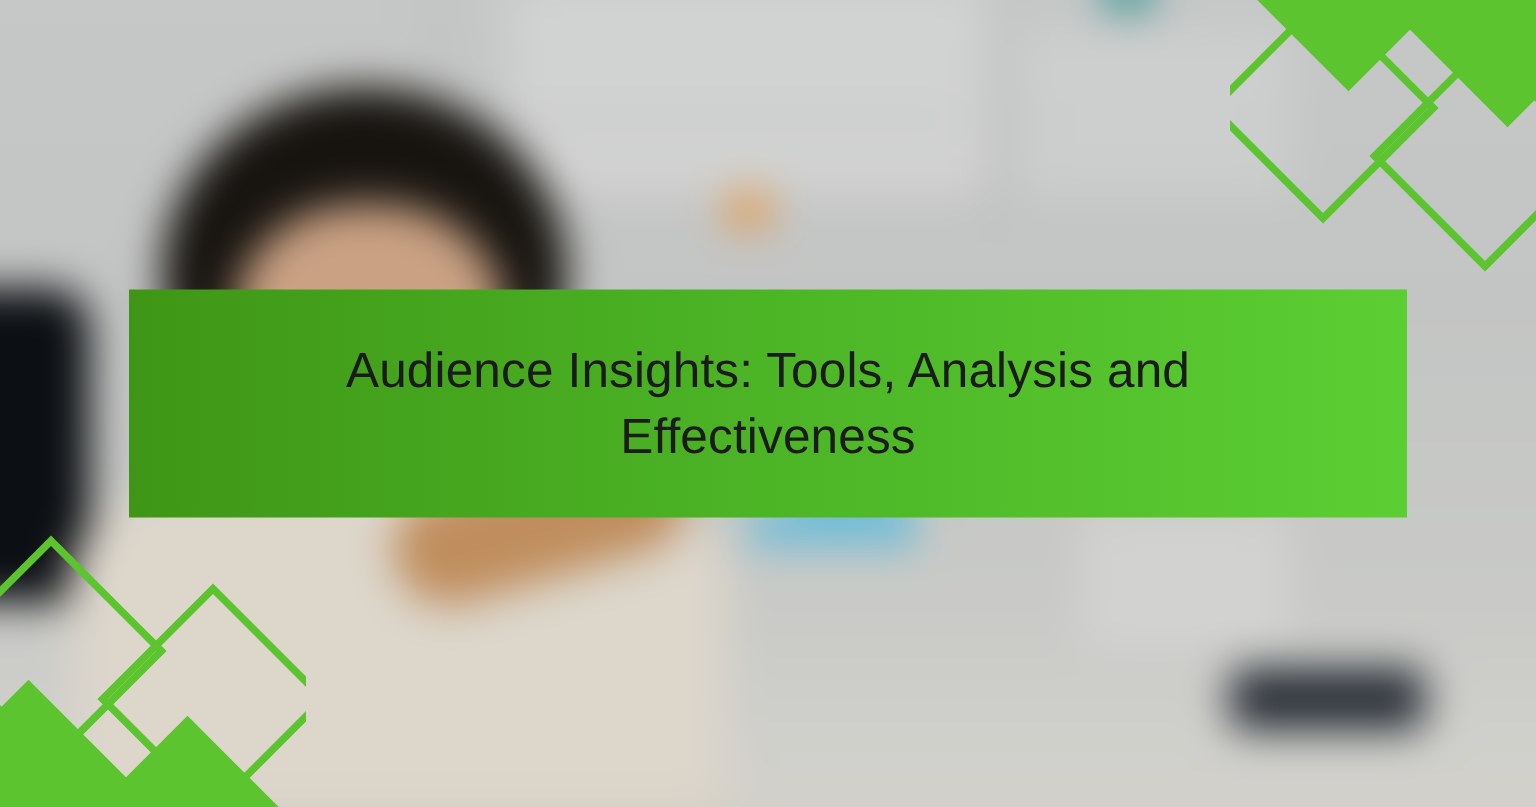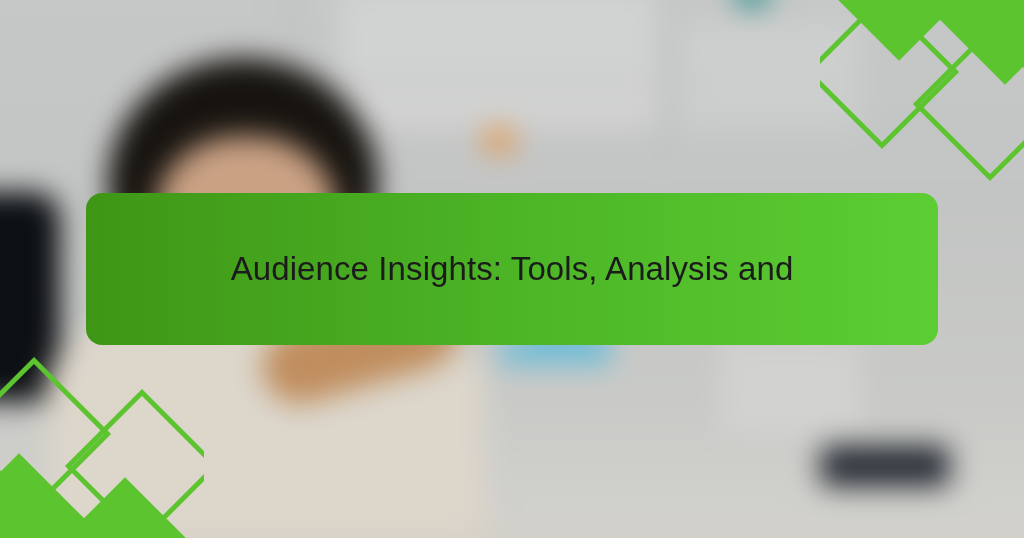--- a/index.html
+++ b/index.html
@@ -229,17 +229,17 @@
 
   <svg class="deco deco-bl" viewBox="0 0 210 210">
     <g>
       <rect x="24" y="-64" width="110" height="110" transform="rotate(45 79 -9)" fill="#5cc42e"></rect>
       <rect x="130" y="-40" width="110" height="110" transform="rotate(45 185 15)" fill="#5cc42e"></rect>
       <rect x="10" y="28" width="104" height="104" transform="rotate(45 62 80)" fill="none" stroke="#5cc42e" stroke-width="5"></rect>
       <rect x="118" y="60" width="104" height="104" transform="rotate(45 170 112)" fill="none" stroke="#5cc42e" stroke-width="5"></rect>
     </g>
   </svg>
 
-  <div class="title-band" id="title-band" style="background: linear-gradient(90deg, rgb(63, 150, 22) 0%, rgb(76, 181, 38) 50%, rgb(92, 206, 51) 100%); border-radius: 16px;">
-    <h1 class="title-text" id="title-text" style="color: rgb(27, 27, 27);"><span>Audience Insights: Tools, Analysis and</span><br></h1>
+  <div class="title-band" id="title-band" style="background: linear-gradient(90deg, rgb(63, 150, 22) 0%, rgb(76, 181, 38) 50%, rgb(92, 206, 51) 100%);">
+    <h1 class="title-text" id="title-text" style="color: rgb(27, 27, 27);"><span>Audience Insights: Tools, Analysis and</span><br><span>Effectiveness</span></h1>
   </div>
 
 </div>
 
 </body></html>

